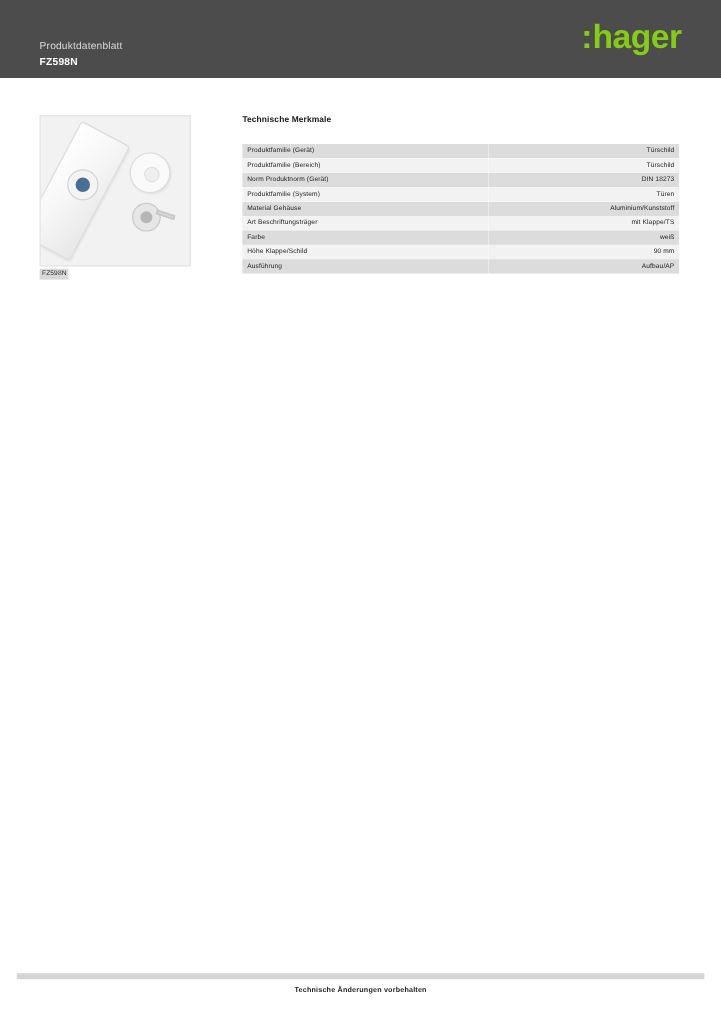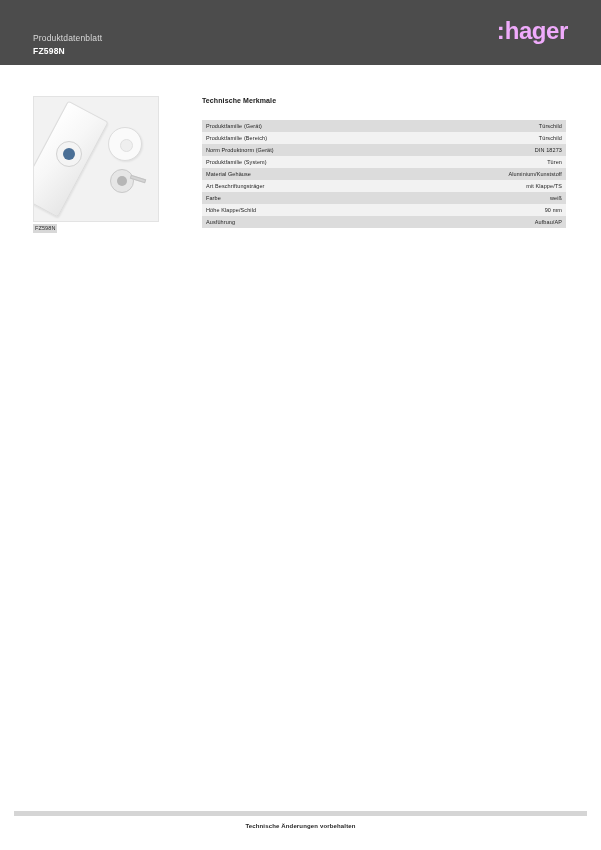--- a/index.html
+++ b/index.html
@@ -45,22 +45,22 @@
     font-weight: bold;
     letter-spacing: 0.2px;
     line-height: 12px;
     margin-top: 1px;
     white-space: nowrap;
   }
   .logo {
     position: absolute;
     right: 33px;
     top: 19px;
-    font-size: 24px;
-    color: #f0abfc;
+    font-size: 28px;
+    color: #84cc16;
     font-weight: bold;
     letter-spacing: -0.4px;
     line-height: 24px;
     white-space: nowrap;
   }
   .logo .colon {
     letter-spacing: 0px;
   }
 
   

